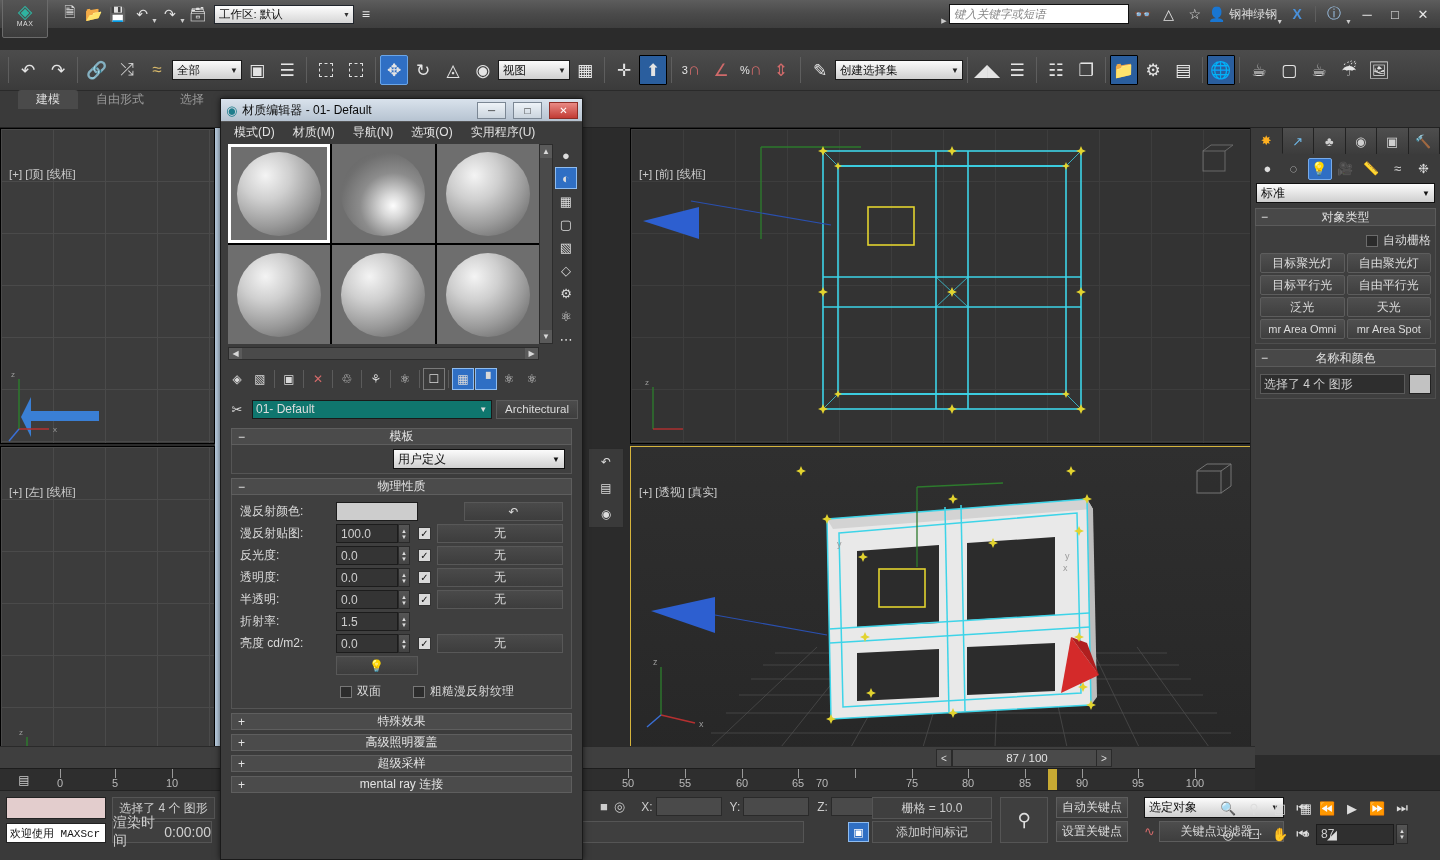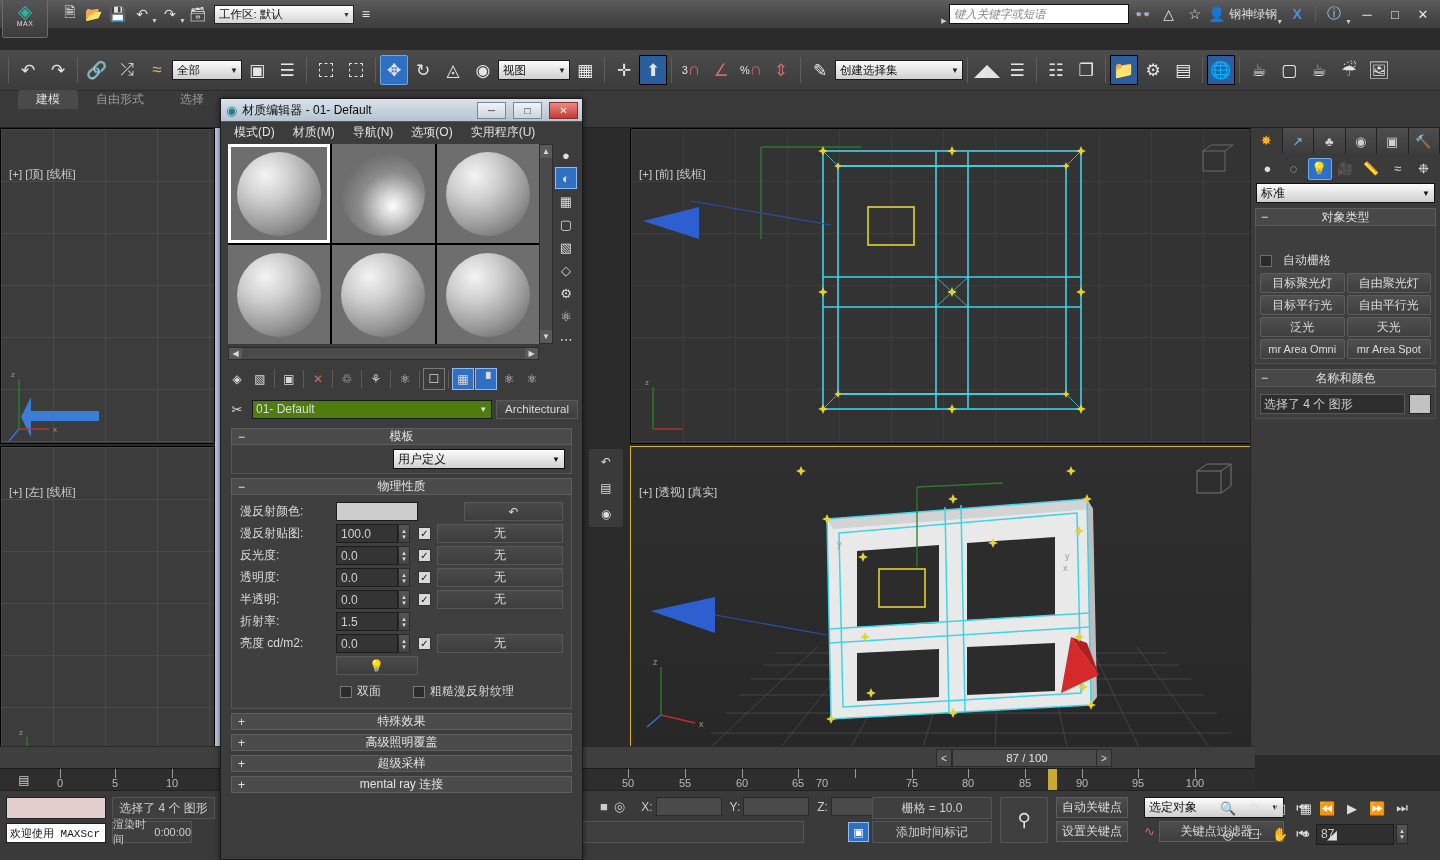--- a/index.html
+++ b/index.html
@@ -131,21 +131,21 @@
   }
   .cp-combo .dd { position:absolute; right:4px; font-size:8px; }
   .rollout { margin: 5px 4px 0 4px; }
   .ro-head {
     height: 18px; background: #484848; border: 1px solid #5b5b5b;
     display: flex; align-items: center; justify-content: center;
     font-size: 12px; color: #e0e0e0; position: relative;
   }
   .ro-head .pm { position: absolute; left: 5px; font-size: 12px; }
   .ro-body { border: 1px solid #4e4e4e; border-top: none; padding: 4px; background: #3e3e3e;}
-  .chkrow { display: flex; align-items: center; gap: 11px; justify-content: flex-start; padding: 2px 0 4px 0; font-size: 12px; margin-top: 20px;}
+  .chkrow { display: flex; align-items: center; gap: 5px; justify-content: flex-end; padding: 2px 0 4px 0; font-size: 12px;}
   .chk { width: 12px; height: 12px; background: #2b2b2b; border: 1px solid #6c6c6c; display:inline-block;}
   .btngrid { display: grid; grid-template-columns: 1fr 1fr; gap: 2px;}
   .cbtn {
     height: 20px; background: linear-gradient(180deg,#4f4f4f,#3f3f3f);
     border: 1px solid #5d5d5d; border-radius: 2px; color: #dcdcdc;
     font-size: 12px; display: flex; align-items: center; justify-content: center;
   }
   .cbtn.sm { font-size: 11px; }
   .namerow { display: flex; gap: 4px; padding-top: 3px; }
   .nameinput { flex: 1; height: 20px; background: #2e2e2e; border: 1px solid #5a5a5a; color: #cfcfcf; font-size: 12px; display:flex;align-items:center;padding:0 3px;}
@@ -200,21 +200,21 @@
   .metb {
     position: absolute; left: 5px; top: 268px; width: 350px; height: 24px;
     display: flex; align-items: center; gap: 1px;
   }
   .metb .i { width: 22px; height: 22px; display:flex;align-items:center;justify-content:center;font-size:12px;color:#d8d8d8;}
   .metb .i.sel { background:#2f6fc4;border:1px solid #8ebcf0;}
   .metb .i.box { border:1px solid #7a7a7a;}
   .metb .sp { width:1px;height:18px;background:#5b5b5b;margin:0 2px;}
   .menamerow { position:absolute; left: 5px; top: 300px; width: 352px; height: 20px; display:flex; align-items:center; gap:4px;}
   .mename {
-    flex: 1; height: 19px; background: #4d7c0f; border: 1px solid #1a1a1a;
+    flex: 1; height: 19px; background: #0f766e; border: 1px solid #1a1a1a;
     color: #ddd; font-size: 12px; display:flex; align-items:center; padding: 0 3px; position: relative;
   }
   .mename .dd { position:absolute; right: 4px; font-size: 8px;}
   .mebtn {
     height: 19px; background: linear-gradient(180deg,#4c4c4c,#3e3e3e); border: 1px solid #5b5b5b;
     color: #dcdcdc; font-size: 11.5px; display:flex;align-items:center;justify-content:center; padding: 0 8px;
   }
   .me-scroll {
     position: absolute; left: 2px; top: 325px; right: 2px; bottom: 2px; overflow: hidden;
   }
@@ -265,22 +265,22 @@
   .statusbar {
     position: absolute; left: 0; bottom: 0; width: 1440px; height: 70px;
     background: #3a3a3a; border-top: 1px solid #222;
   }
   .sb-mini { position:absolute; left: 6px; top: -18px; width: 38px; height: 16px; }
   .sbpink { position:absolute; left: 6px; top: 6px; width: 100px; height: 22px; background: #e3cdcd; border:1px solid #222;}
   .sbmaxscript { position:absolute; left: 6px; top: 32px; width: 100px; height: 20px; background: #fff; border:1px solid #222;
                  color:#111; font-size:11px; display:flex;align-items:center;padding:0 3px; font-family:"Liberation Mono", monospace;}
   .sbstat1 { position:absolute; left: 112px; top: 6px; width: 103px; height: 22px; background:#3f3f3f; border:1px solid #555;
              display:flex;align-items:center;justify-content:center;font-size:12px;color:#cfcfcf;}
-  .sbstat2 { position:absolute; left: 112px; top: 30px; width: 80px; height: 22px; background:#3f3f3f; border:1px solid #555;
-             display:flex;align-items:center;justify-content:center;font-size:11px;color:#cfcfcf;}
+  .sbstat2 { position:absolute; left: 112px; top: 30px; width: 100px; height: 22px; background:#3f3f3f; border:1px solid #555;
+             display:flex;align-items:center;justify-content:center;font-size:14px;color:#cfcfcf;}
   .coordlbl { font-size:12px;color:#ccc;margin:0 3px 0 8px;}
   .coordbox { width: 66px; height: 19px; background:#4a4a4a;border:1px solid #2a2a2a;}
   .gridlbl { position:absolute; left: 872px; top: 6px; width: 120px; height: 22px; background:#3f3f3f;border:1px solid #555;
              display:flex;align-items:center;justify-content:center;font-size:12px;color:#cfcfcf;}
   .addkeynote { position:absolute; left: 872px; top: 30px; width: 120px; height: 22px; background:#3f3f3f;border:1px solid #555;
              display:flex;align-items:center;justify-content:center;font-size:12px;color:#cfcfcf;}
   .akbtn { height: 21px; background: linear-gradient(180deg,#4d4d4d,#3e3e3e); border:1px solid #5d5d5d; color:#dcdcdc;
            font-size:12px; display:flex;align-items:center;justify-content:center; padding: 0 5px;}
   .navico { width: 24px; height: 22px; display:flex;align-items:center;justify-content:center;font-size:13px;color:#ddd;}
   .tlcombo { width:140px;height:21px;background:linear-gradient(180deg,#fbfbfb,#cfcfcf);border:1px solid #111;color:#111;

